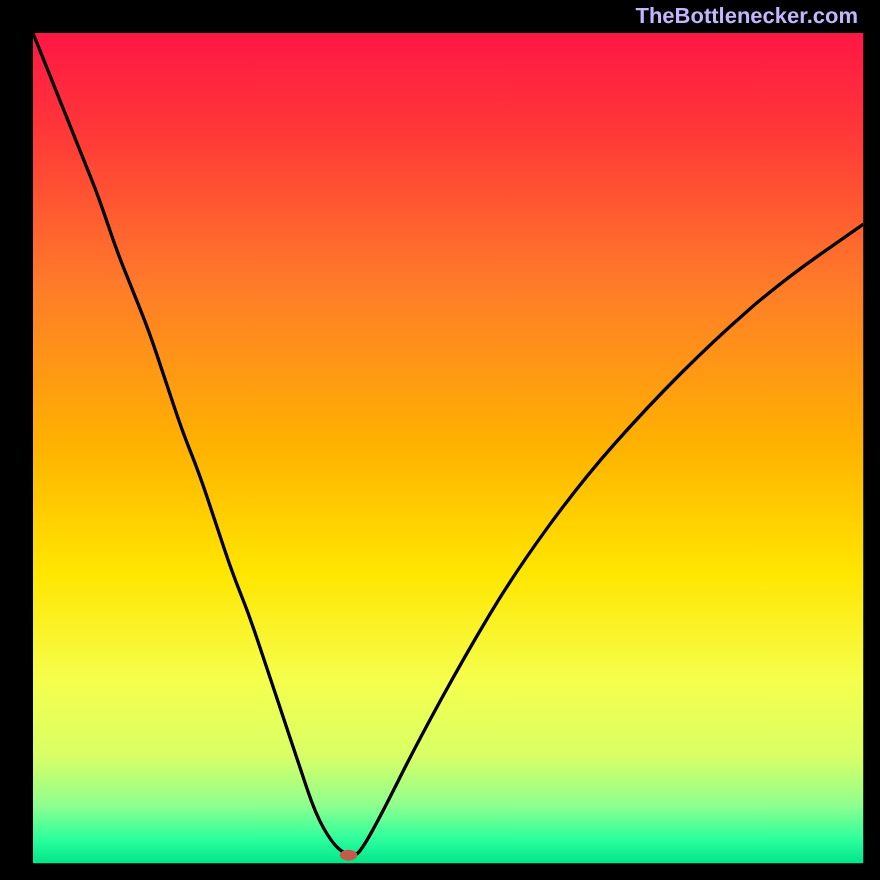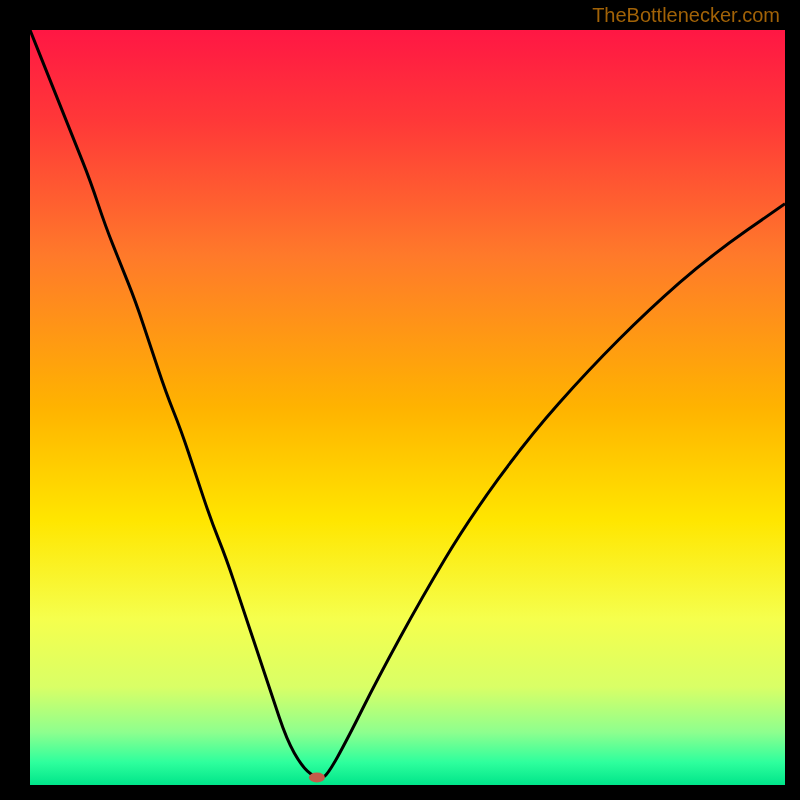--- a/index.html
+++ b/index.html
@@ -9,23 +9,23 @@
     height: 800px;
     background: #000000;
     position: relative;
     overflow: hidden;
     font-family: Arial, sans-serif;
   }
   .watermark {
     position: absolute;
     top: 4px;
     right: 20px;
-    color: #a16207;
+    color: #c4b5fd;
     font-size: 20px;
-    font-weight: normal;
+    font-weight: bold;
     z-index: 10;
   }
   .plot-area {
     position: absolute;
     left: 30px;
     top: 30px;
     width: 755px;
     height: 755px;
   }
   svg {

